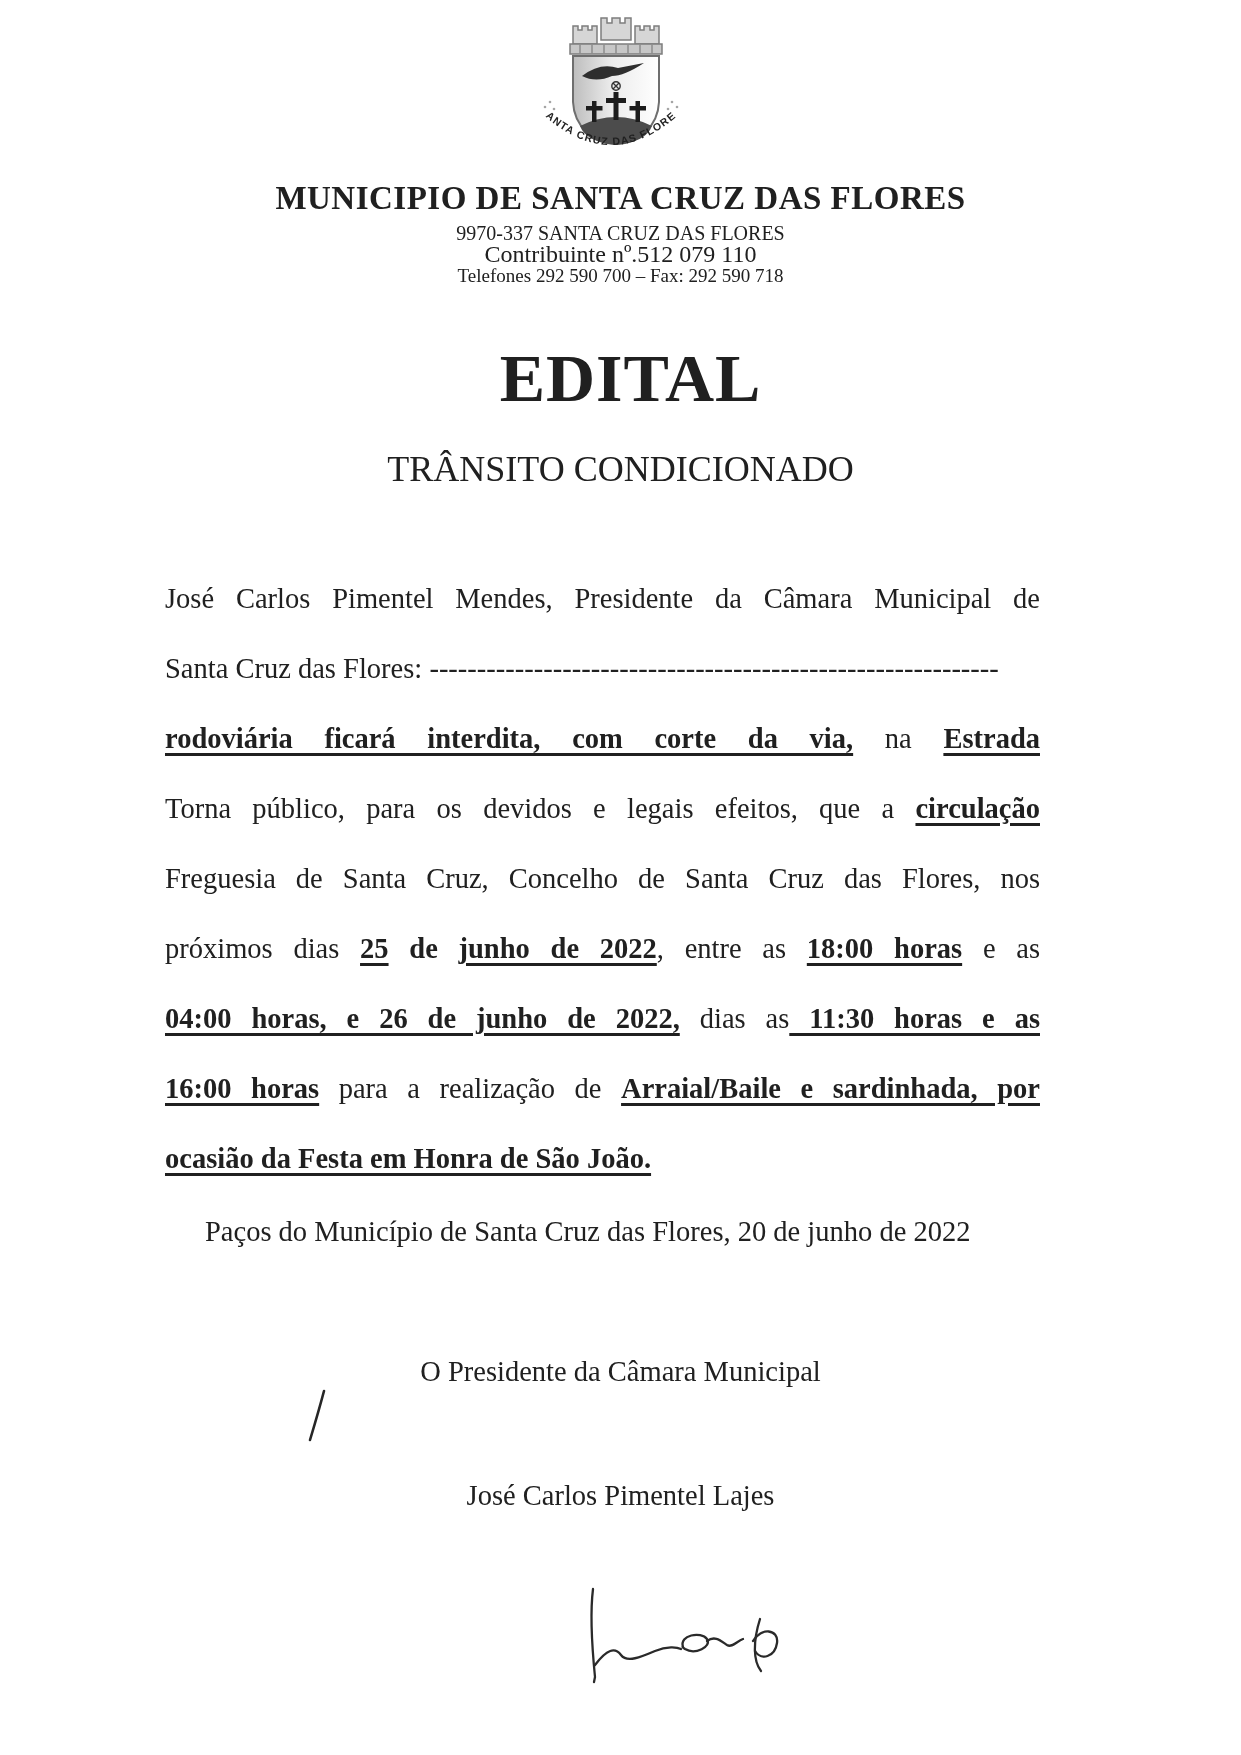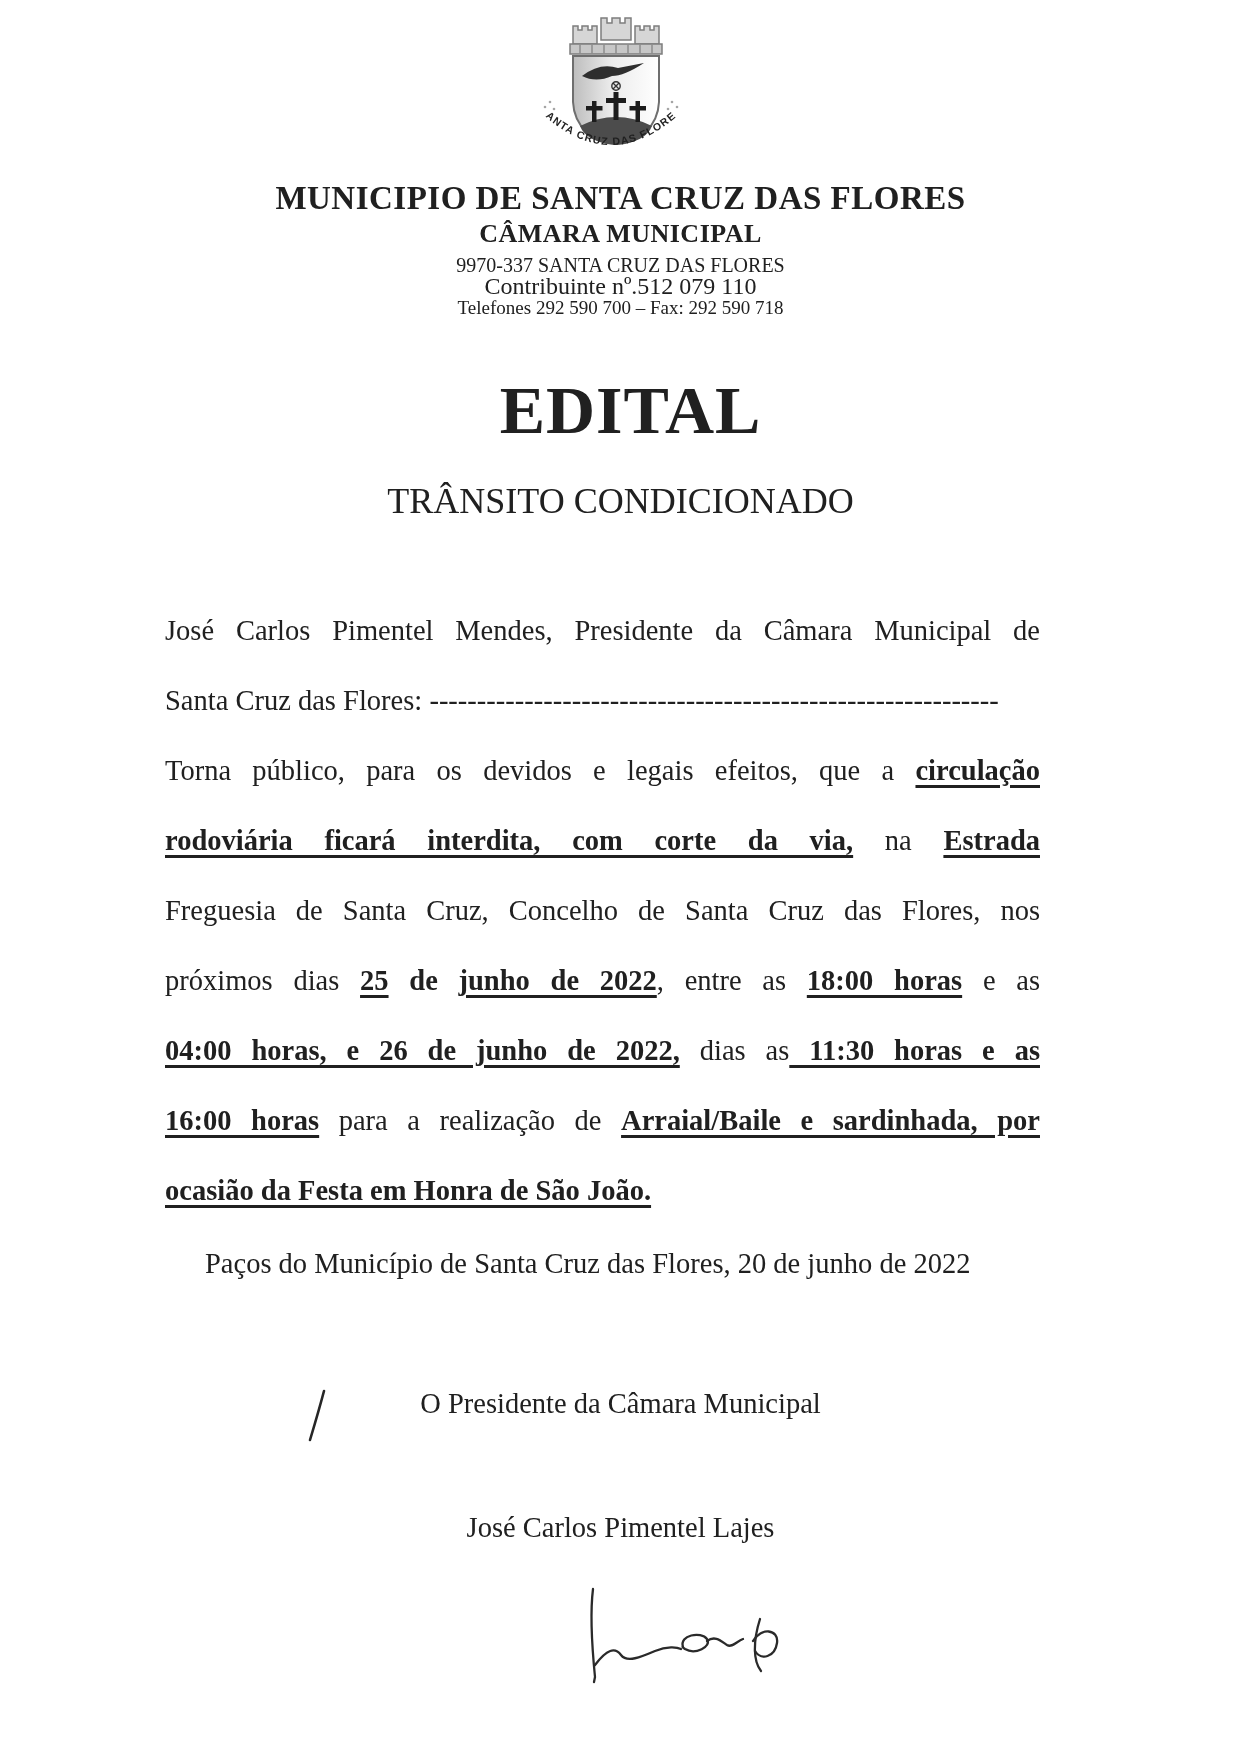--- a/index.html
+++ b/index.html
@@ -91,34 +91,33 @@
           <circle cx="161" cy="93" r="1.3"></circle>
           <circle cx="152" cy="95" r="1.3"></circle>
       </g>
 
       <text font-size="10.5" font-weight="bold" letter-spacing="1.2" fill="#1f1f1f" font-family="Liberation Sans, sans-serif">
         <textPath href="#arcpath" startOffset="50%" text-anchor="middle">SANTA CRUZ DAS FLORES</textPath>
       </text>
     </svg>
 
     <div class="muni">MUNICIPIO DE SANTA CRUZ DAS FLORES</div>
-    <div class="dept">CÂMARA MUNICIPAL</div>
     <div class="addr">9970-337 SANTA CRUZ DAS FLORES</div>
     <div class="tax">Contribuinte nº.512 079 110</div>
     <div class="phones">Telefones 292 590 700 – Fax: 292 590 718</div>
   </div>
 
   <div class="title">EDITAL</div>
   <div class="subtitle">TRÂNSITO CONDICIONADO</div>
 
   <div class="body" id="body-lines">
       <div class="line stretch"><span>José Carlos Pimentel Mendes, Presidente da Câmara Municipal de</span></div>
       <div class="line"><span>Santa Cruz das Flores: </span><span>------------------------------------------------------------</span></div>
+      <div class="line stretch"><span class="b u">rodoviária ficará interdita, com corte da via,</span><span> na </span><span class="b u">Estrada</span></div>
       <div class="line stretch"><span>Torna público, para os devidos e legais efeitos, que a </span><span class="b u">circulação</span></div>
-      <div class="line stretch"><span class="b u">rodoviária ficará interdita, com corte da via,</span><span> na </span><span class="b u">Estrada</span></div>
       <div class="line stretch"><span>Freguesia de Santa Cruz, Concelho de Santa Cruz das Flores, nos</span></div>
       <div class="line stretch"><span>próximos dias </span><span class="b u">25</span><span class="b"> de </span><span class="b u">junho de 2022</span><span>, entre as </span><span class="b u">18:00 horas</span><span> e as</span></div>
       <div class="line stretch"><span class="b u">04:00 horas, e 26 de junho de 2022,</span><span> dias as</span><span class="b u"> 11:30 horas e as</span></div>
       <div class="line stretch"><span class="b u">16:00 horas</span><span> para a realização de </span><span class="b u">Arraial/Baile e sardinhada, por</span></div>
       <div class="line"><span class="b u">ocasião da Festa em Honra de São João.</span></div>
     </div>
 
   <div class="place-date">Paços do Município de Santa Cruz das Flores, 20 de junho de 2022</div>
   <div class="signer-title">O Presidente da Câmara Municipal</div>
   <div class="signer-name">José Carlos Pimentel Lajes</div>

